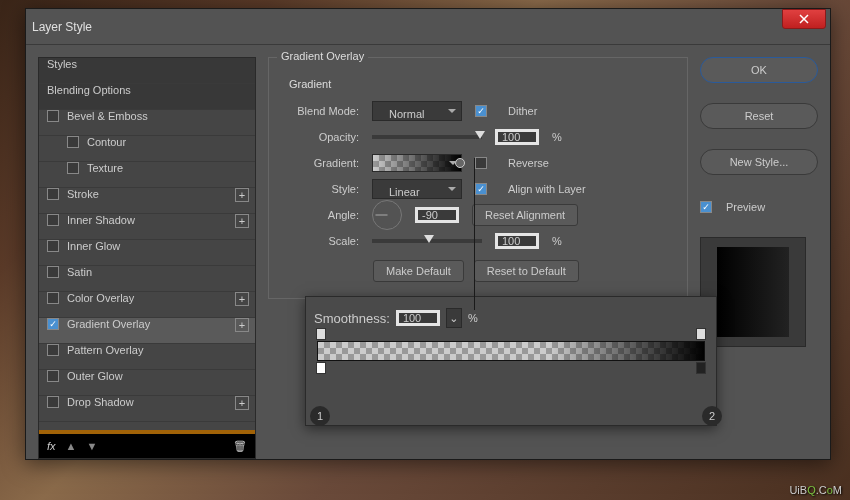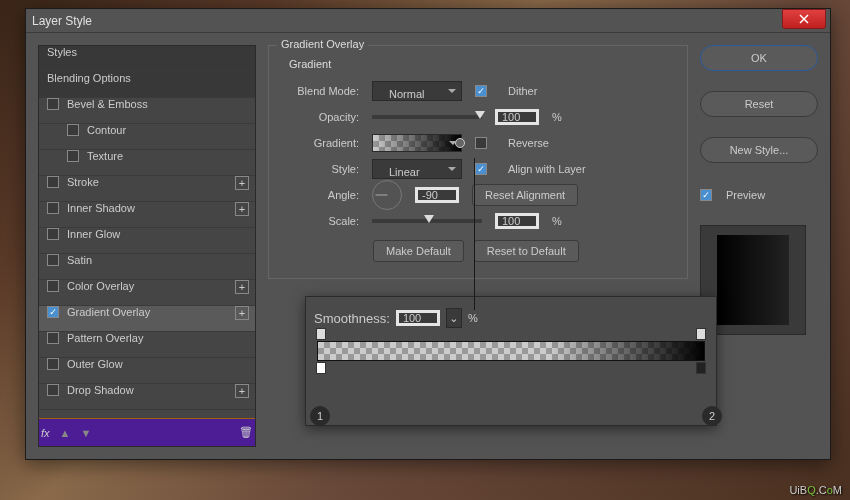--- a/index.html
+++ b/index.html
@@ -1,38 +1,38 @@
 <!DOCTYPE html>
 <html><head>
 <meta charset="utf-8">
 <style>
 *{margin:0;padding:0;box-sizing:border-box;font-family:"Segoe UI",Tahoma,sans-serif;font-size:11px;color:#ccc}
 body{width:850px;height:500px;background:linear-gradient(135deg,#3a2518 0%,#5a3a28 20%,#8a6a4a 40%,#6a4a3a 60%,#4a3020 100%);position:relative;overflow:hidden}
 .dialog{position:absolute;left:25px;top:8px;width:806px;height:452px;background:#535353;border:1px solid #1a1a1a;box-shadow:0 4px 20px rgba(0,0,0,0.5)}
-.titlebar{height:24px;background:#535353;border-bottom:1px solid #3a3a3a;display:flex;align-items:center;padding:0 6px;position:relative}
+.titlebar{height:36px;background:#535353;border-bottom:1px solid #3a3a3a;display:flex;align-items:center;padding:0 6px;position:relative}
 .title{font-size:12px;color:#e0e0e0}
 .titlebar-btns{position:absolute;right:0;top:0;display:flex}
 .close-btn{width:44px;height:20px;background:linear-gradient(#e04040,#c02020);border:1px solid #8a1a1a;border-radius:0 0 3px 3px;display:flex;align-items:center;justify-content:center;margin-right:4px}
 .close-btn svg{width:10px;height:10px}
 .body{display:flex;height:calc(100% - 24px);padding:12px;gap:12px}
 .sidebar{width:218px;background:#454545;border:1px solid #2a2a2a}
 .sb-row{height:26px;display:flex;align-items:flex-start;padding:0 8px;border-bottom:1px solid #3a3a3a;position:relative;cursor:pointer}
 .sb-row.head{background:#383838}
 .sb-row.sub{padding-left:28px}
 .sb-row.active{background:#5a5a5a}
 .chk{width:12px;height:12px;border:1px solid #888;margin-right:8px;background:#3a3a3a;display:flex;align-items:center;justify-content:center}
 .chk.on{background:#4a90d0}
 .chk.on::after{content:"✓";font-size:9px;color:#fff}
 .plus{position:absolute;right:6px;width:14px;height:14px;border:1px solid #888;display:flex;align-items:center;justify-content:center;font-size:11px;color:#ccc}
-.sb-footer{position:absolute;bottom:0;left:0;right:0;height:28px;background:#4c1d95;border-top:1px solid #a16207;display:flex;align-items:center;padding:0 2px;gap:10px}
+.sb-footer{position:absolute;bottom:0;left:0;right:0;height:28px;background:#000000;border-top:4px solid #a16207;display:flex;align-items:center;padding:0 8px;gap:10px}
 .sb-footer .trash{margin-left:auto}
 .main{flex:1;position:relative}
 .group{border:1px solid #666;padding:10px 12px 16px;position:relative;margin-bottom:10px}
 .group-title{position:absolute;top:-8px;left:8px;background:#535353;padding:0 4px;color:#ddd}
-.sub-title{margin:2px 0 8px 8px;color:#ddd}
+.sub-title{margin:10px 0 8px 8px;color:#ddd}
 .row{display:flex;align-items:center;height:26px;gap:13px}
 .lbl{width:78px;text-align:right;color:#ccc}
 .dd{width:90px;height:20px;background:#3a3a3a;border:1px solid #2a2a2a;display:flex;align-items:flex-end;padding:0 16px;position:relative}
 .dd::after{content:"";position:absolute;right:5px;border:4px solid transparent;border-top-color:#aaa;top:7px}
 .slider{width:110px;height:4px;background:#3a3a3a;position:relative}
 .slider .thumb{position:absolute;top:-4px;width:0;height:0;border:5px solid transparent;border-top:8px solid #ddd}
 .num{width:44px;height:16px;background:#3a3a3a;border:3px solid #e5e5e5;padding:0 4px;display:flex;align-items:center}
 .grad-prev{width:90px;height:18px;border:1px solid #2a2a2a;background:linear-gradient(90deg,#fff 0%,#000 100%),repeating-conic-gradient(#999 0 25%,#ccc 0 50%) 0 0/12px 12px;background-blend-mode:multiply;position:relative}
 .grad-prev::after{content:"";position:absolute;right:4px;top:6px;border:4px solid transparent;border-top-color:#aaa}
 .grad-handle{position:absolute;right:-4px;top:3px;width:10px;height:10px;border-radius:50%;background:#666;border:1px solid #ccc}

